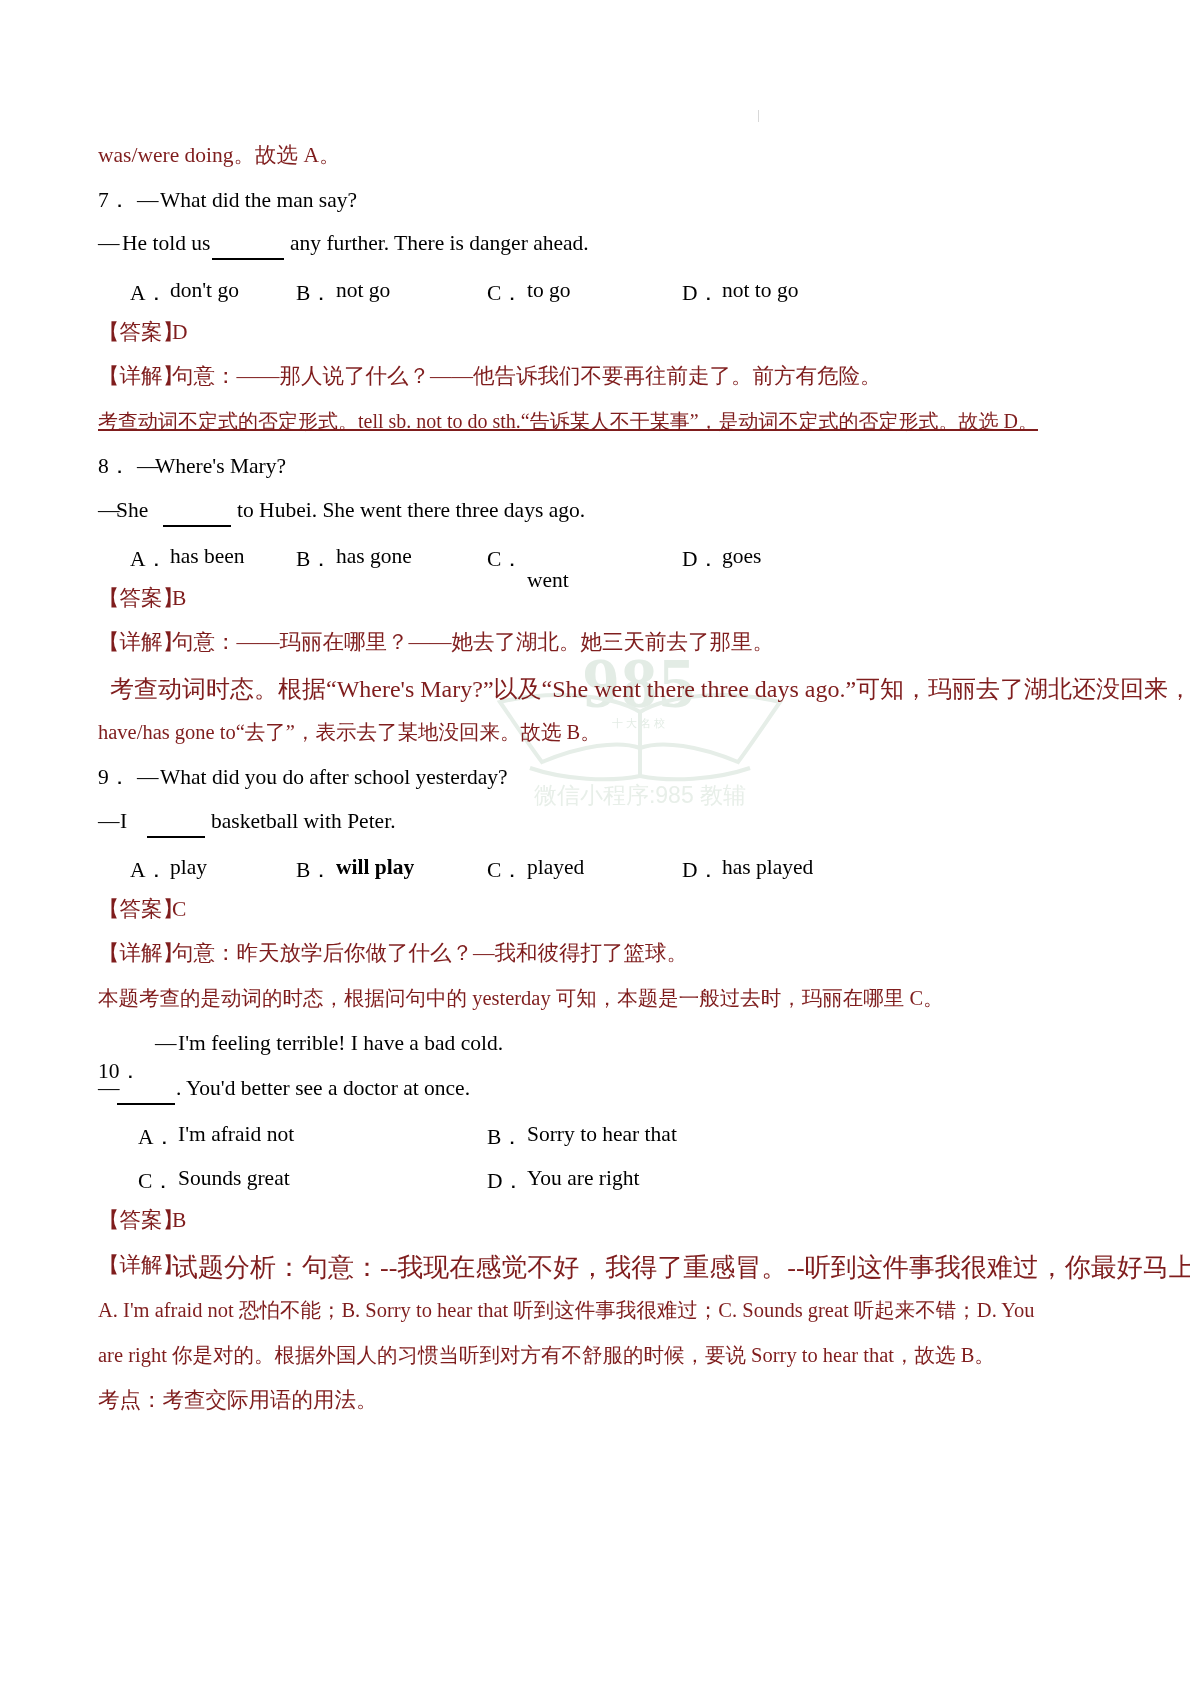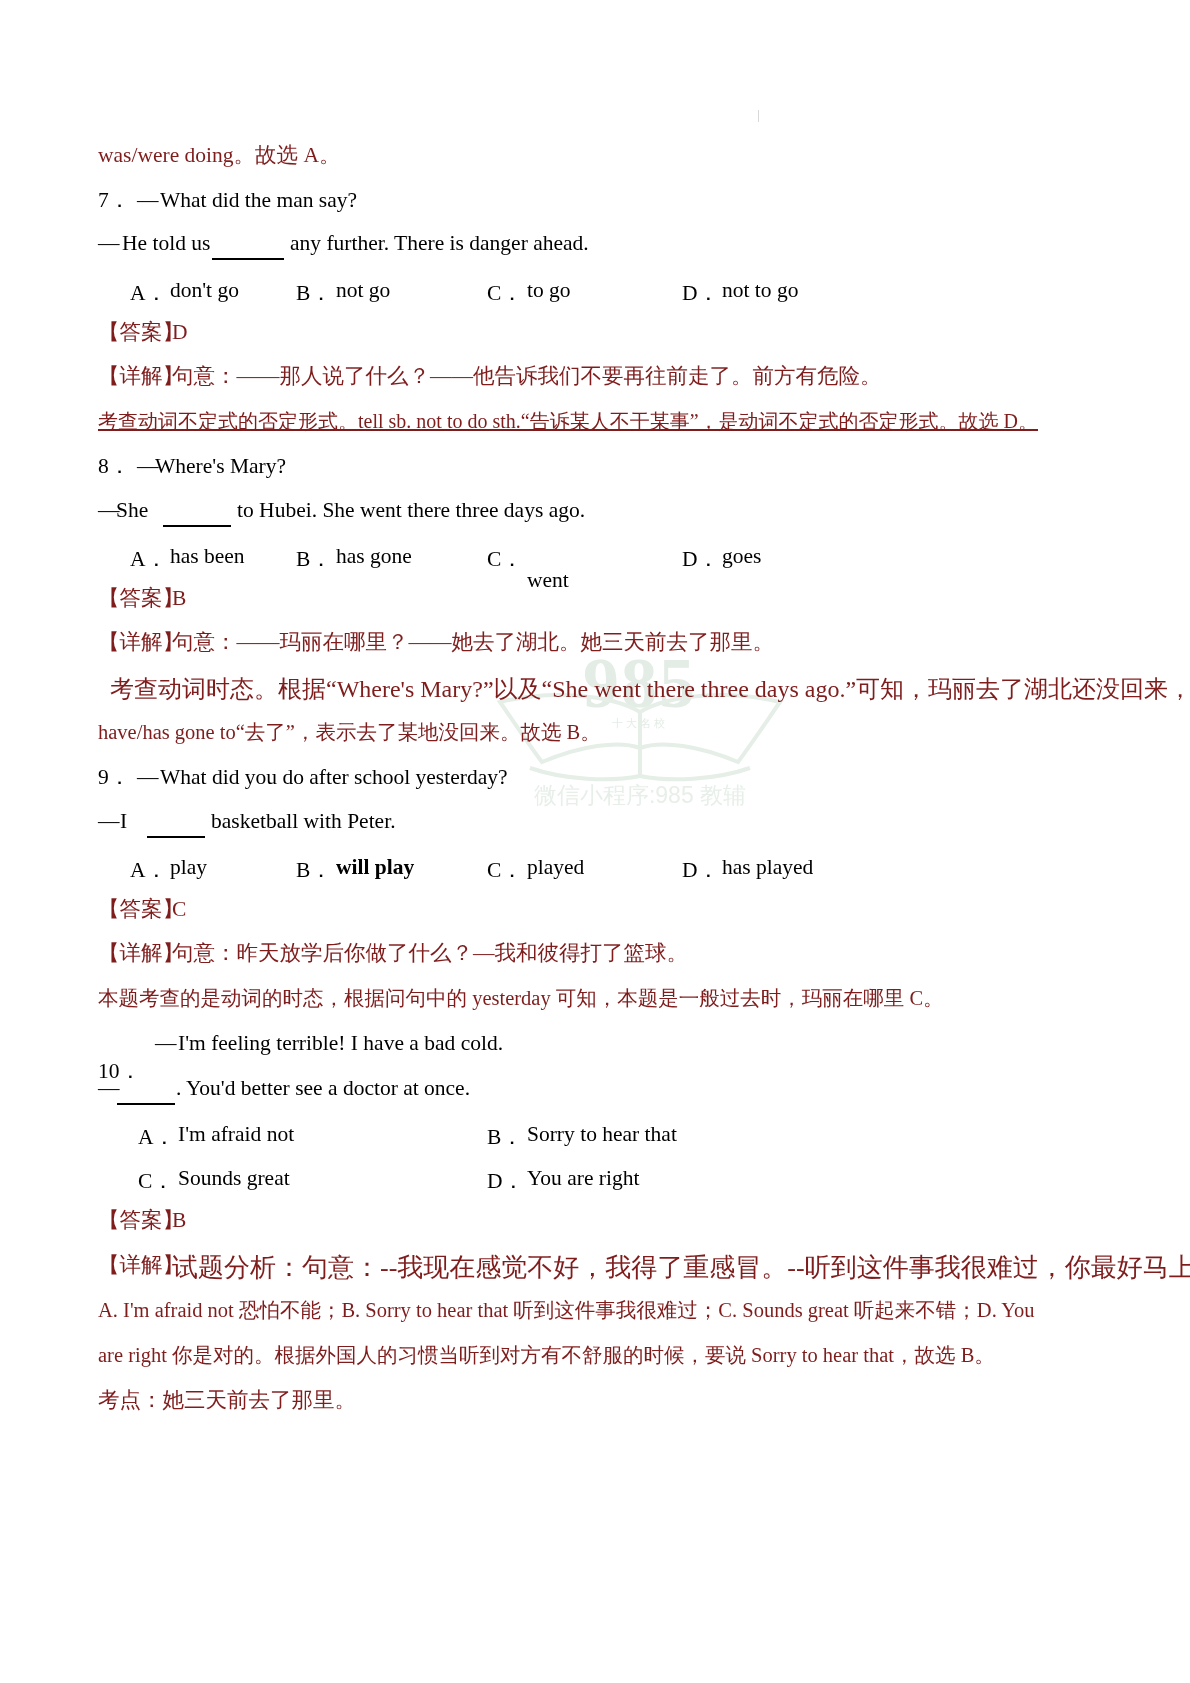--- a/index.html
+++ b/index.html
@@ -255,18 +255,18 @@
       <span class="opt" style="left:527px;">You are right</span>
     </div>
 
     <div class="line red" style="left:98px; top:1210px;">【答案】</div>
     <div class="line red" style="left:172px; top:1210px;">B</div>
 
     <div class="line red" style="left:98px; top:1255px;">【详解】</div>
     <div class="line red" style="left:172px; top:1255px; font-size:26px;">试题分析：句意：--我现在感觉不好，我得了重感冒。--听到这件事我很难过，你最好马上去看病。</div>
     <div class="line red" style="left:98px; top:1300px; font-size:20.5px;">A. I'm afraid not 恐怕不能；B. Sorry to hear that 听到这件事我很难过；C. Sounds great 听起来不错；D. You</div>
     <div class="line red" style="left:98px; top:1345px; font-size:20.5px;">are right 你是对的。根据外国人的习惯当听到对方有不舒服的时候，要说 Sorry to hear that，故选 B。</div>
-    <div class="line red" style="left:98px; top:1390px;">考点：她三天前去了那里。</div>
+    <div class="line red" style="left:98px; top:1390px;">考点：考查交际用语的用法。</div>
 
   </div>
 
 
 </div>
 
 </body></html>

